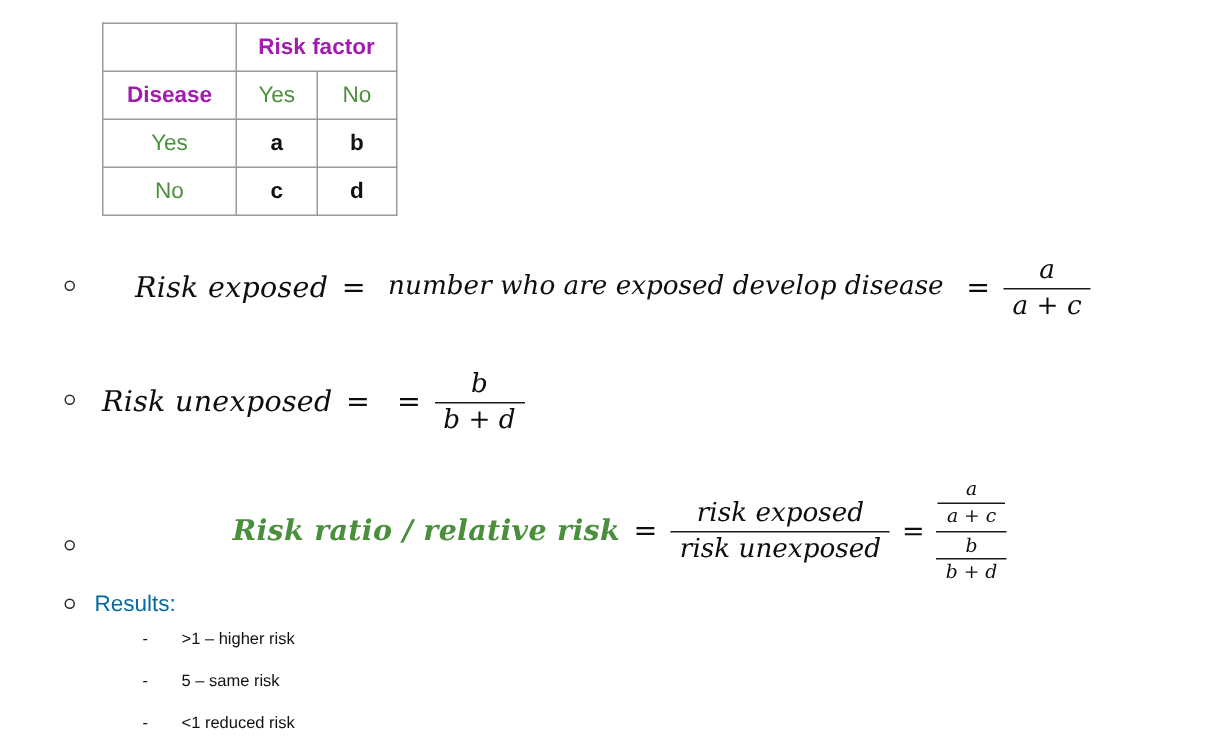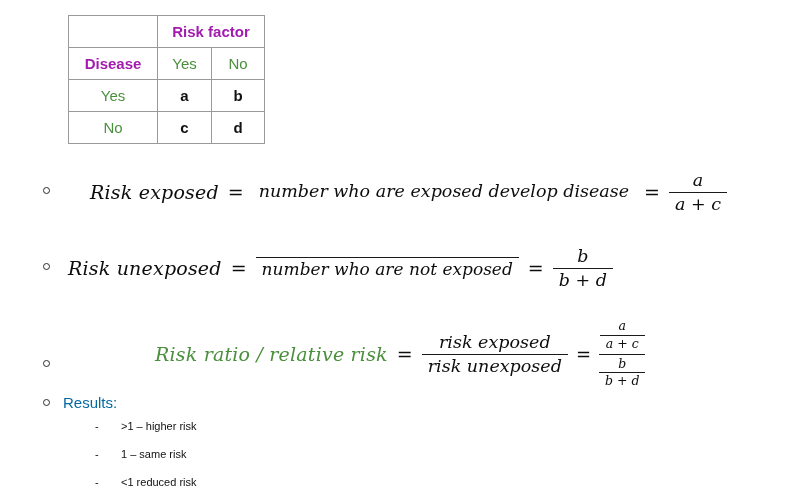--- a/index.html
+++ b/index.html
@@ -67,21 +67,21 @@
     align-items: center;
     white-space: nowrap;
   }
   .math-lhs {
     font-size: 19px;
     letter-spacing: .2px;
   }
   .math-lhs-green {
     font-size: 19px;
     color: #4a8f3c;
-    font-weight: normal;
+    font-weight: bold;
     letter-spacing: .2px;
   }
   .eq {
     font-size: 19px;
     padding: 0 9px;
     font-style: italic;
   }
   .eq-small { font-size: 18px; padding: 0 8px; }
 
   
@@ -185,21 +185,20 @@
     </span>
   </div>
 </div>
 
 <div class="bullet-row" id="formula-2" style="top:239px;height:58px;">
   <span class="hollow-bullet" style="top:24px;"></span>
   <div class="math" style="position:absolute; left:68px; top:0px; height:58px;">
     <span class="math-lhs">Risk unexposed</span>
     <span class="eq">=</span>
     <span class="frac f-med">
-      <span class="den">number who are not exposed</span>
     </span>
     <span class="eq">=</span>
     <span class="frac f-big">
       <span class="num">b</span>
       <span class="den">b + d</span>
     </span>
   </div>
 </div>
 
 <div class="bullet-row" id="formula-3" style="top:318px;height:72px;">
@@ -230,18 +229,18 @@
 </div>
 
 <div id="results-block">
   <span class="hollow-bullet" style="top:5px;"></span>
   <div class="results-title">Results:</div>
 
   <div class="dash-item" style="top:26px;">
     <span class="dash-mark">-</span><span>&gt;1 – higher risk</span>
   </div>
   <div class="dash-item" style="top:54px;">
-    <span class="dash-mark">-</span><span>1 – same risk</span>
+    <span class="dash-mark">-</span><span>5 – same risk</span>
   </div>
   <div class="dash-item" style="top:82px;">
     <span class="dash-mark">-</span><span>&lt;1 reduced risk</span>
   </div>
 </div>
 
 </body></html>

